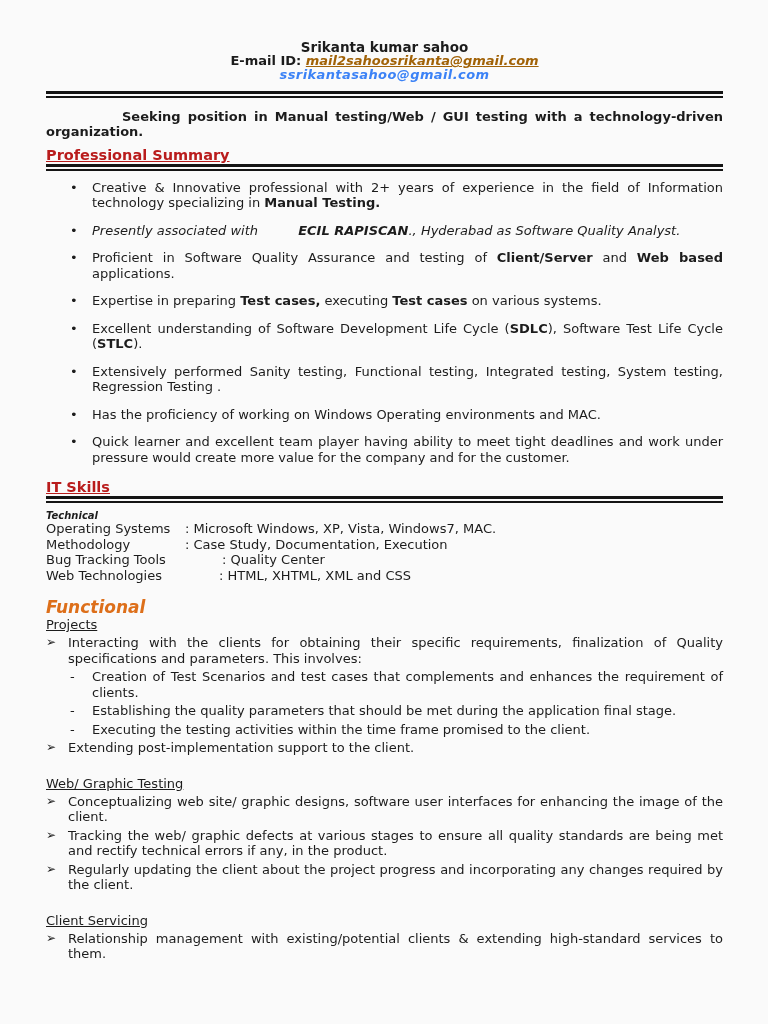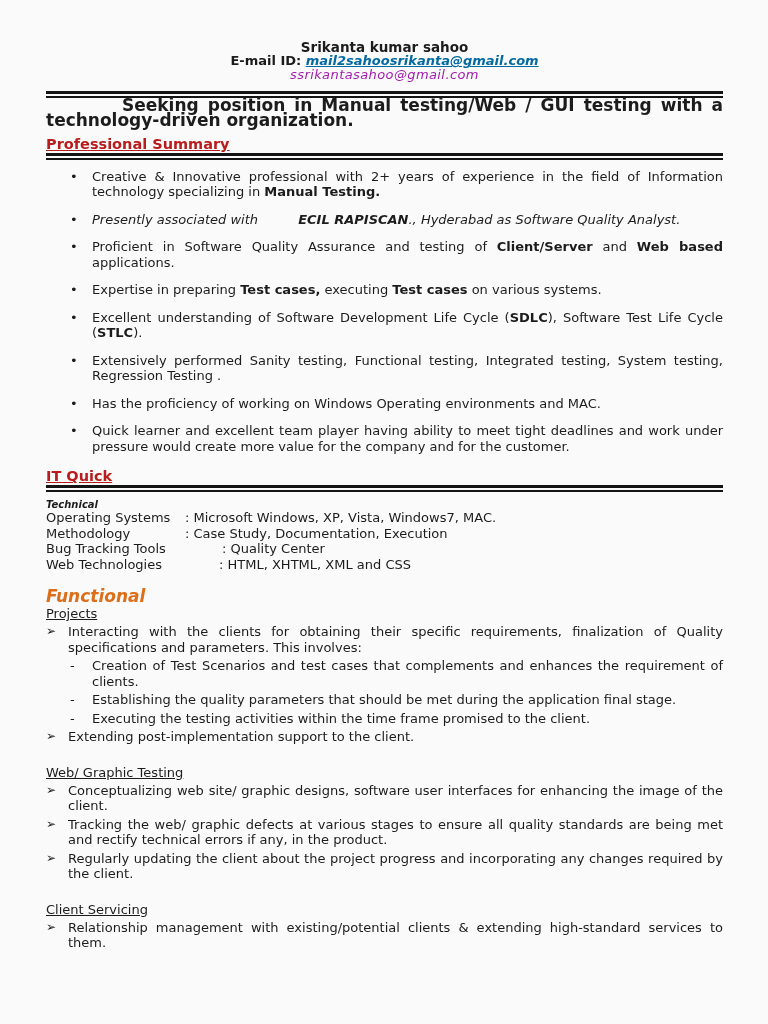--- a/index.html
+++ b/index.html
@@ -4,28 +4,28 @@
 <style>
   html,body{margin:0;padding:0;background:#fafafa;}
   .page{
     width:768px;height:1024px;box-sizing:border-box;
     padding:40px 45px 0 46px;background:#fafafa;
     font-family:"DejaVu Sans",sans-serif;color:#1c1c1c;font-size:13px;
   }
   
   .hdr{text-align:center;font-weight:bold;line-height:1.06;}
   .hdr .name{font-size:13.5px;}
-  .email-link{color:#0369a1;font-style:italic;font-weight:bold;text-decoration:underline;cursor:pointer;}
-  .email2{color:#a21caf;font-style:italic;font-weight:normal;letter-spacing:0.4px;}
+  .email-link{color:#a16207;font-style:italic;font-weight:bold;text-decoration:underline;cursor:pointer;}
+  .email2{color:#3b82f6;font-style:italic;font-weight:bold;letter-spacing:0.4px;}
   
   .dline{border-top:3px solid #141414;border-bottom:2px solid #141414;height:2px;}
   .dline.top{margin-top:9px;}
   .dline.under-head{margin-top:1px;}
   
-  .objective{font-weight:bold;font-size:17px;line-height:15.5px;text-indent:76px;text-align:justify;margin:0 0 7px 0;}
+  .objective{font-weight:bold;font-size:13px;line-height:15.5px;text-indent:76px;text-align:justify;margin:11px 0 7px 0;}
   
   .sec{color:#b91c1c;font-size:14.5px;font-weight:bold;text-decoration:underline;margin:0;}
   .sec.mt14{margin-top:14px;}
   
   .bullets{list-style:none;margin:9px 0 0 0;padding:0;}
   .bullets li{display:flex;padding-left:24px;margin-bottom:12px;line-height:15.5px;}
   .b-marker{width:22px;flex-shrink:0;}
   .b-text{flex:1;text-align:justify;}
   .seg-b{font-weight:bold;}
   .seg-i{font-style:italic;}
@@ -95,21 +95,21 @@
     <li>
         <span class="b-marker">•</span>
         <div class="b-text"><span>Has the proficiency of working on Windows Operating environments and MAC.</span></div>
       </li>
     <li>
         <span class="b-marker">•</span>
         <div class="b-text"><span>Quick learner and excellent team player having ability to meet tight deadlines and work under pressure would create more value for the company and for the customer.</span></div>
       </li>
   </ul>
 
-  <h2 class="sec mt14">IT Quick</h2>
+  <h2 class="sec mt14">IT Skills</h2>
   <div class="dline under-head"></div>
 
   <div class="tech-title">Technical</div>
   <div class="skills">
     <div class="srow">
         <span class="slabel">Operating Systems</span>
         <span>: Microsoft Windows, XP, Vista, Windows7, MAC.</span>
       </div>
     <div class="srow">
         <span class="slabel">Methodology</span>

